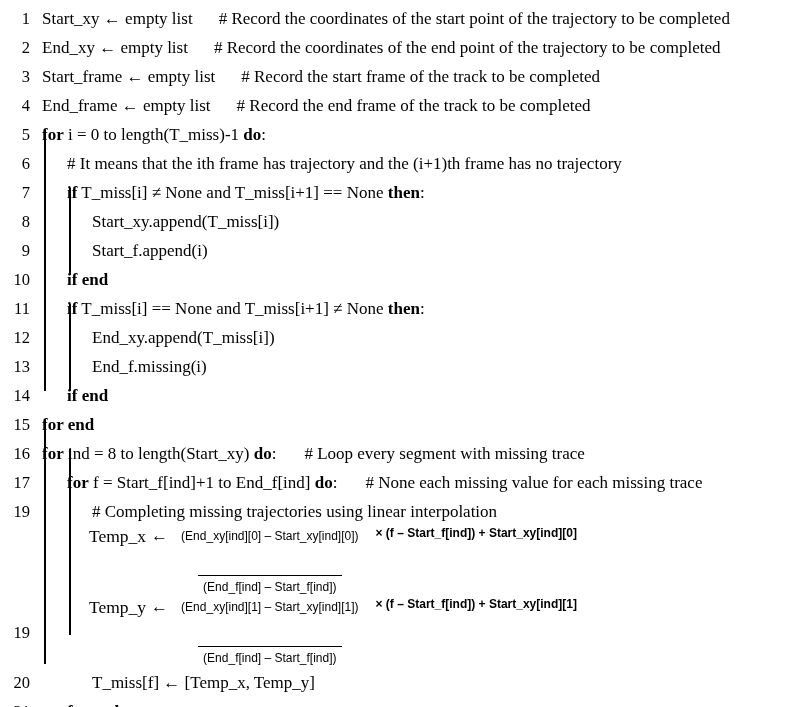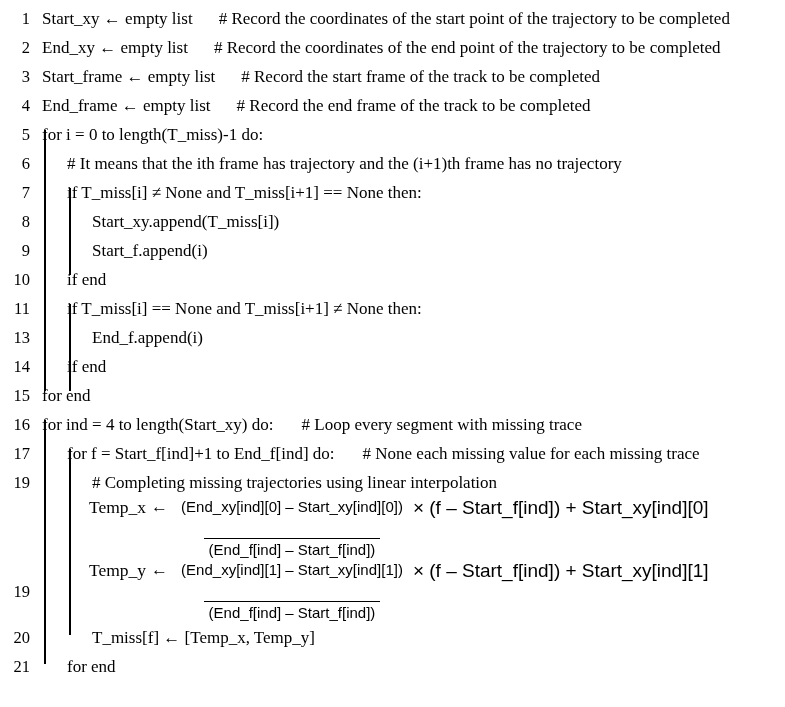--- a/index.html
+++ b/index.html
@@ -59,21 +59,21 @@
 
   .text { display: inline-block; }
 
   
   .rule {
     position: absolute;
     width: 1.5px;
     background: #000000;
   }
 
-  b, .kw { font-weight: normal; }
+  b, .kw { font-weight: bold; }
 
   .cmt { }
 
   
   .formula-row {
     position: relative;
     display: flex;
     align-items: center;
     min-height: 63px;
   }
@@ -95,37 +95,39 @@
 
   .fvar { font-family: "Liberation Serif", "DejaVu Serif", serif; font-size: 17.5px; }
 
   .frac {
     display: inline-flex;
     flex-direction: column;
     align-items: center;
     vertical-align: middle;
     margin: 0 3px;
     font-family: "Liberation Sans", "DejaVu Sans", sans-serif;
-    font-size: 15px;
+    font-size: 12px;
+    gap: 8px;
   }
   .frac .num {
     padding: 0 5px 1px 5px;
     line-height: 20px;
   }
   .frac .den {
     padding: 1px 5px 0 5px;
     line-height: 20px;
     border-top: 1.6px solid #000;
     margin-top: 20px;
   }
 
   .ftail {
     font-family: "Liberation Sans", "DejaVu Sans", sans-serif;
-    font-size: 19px;
-    margin-left: 2px;
+    font-size: 12px;
+    margin-left: 9px;
+    font-weight: bold;
   }
 
   .arrowf { padding: 0 5px; font-size: 17px; }
 </style>
 </head>
 <body>
 
 <div id="algorithm">
 
   <div class="rule" style="left:44px; top:130px; height:261px;"></div>
@@ -182,39 +184,43 @@
   <div class="line ind1">
     <span class="lineno">10</span>
     <span class="code"><span class="text"><b>if end</b></span></span>
   </div>
 
   <div class="line ind1">
     <span class="lineno">11</span>
     <span class="code"><span class="text"><b>if</b><span> T_miss[i] == None and T_miss[i+1]  ≠  None </span><b>then</b><span>:</span></span></span>
   </div>
 
+  <div class="line ind2">
+    <span class="lineno">12</span>
+    <span class="code"><span class="text"><span>End_xy.append(T_miss[i])</span></span></span>
+  </div>
 
   <div class="line ind2">
     <span class="lineno">13</span>
-    <span class="code"><span class="text"><span>End_f.append(i)</span></span></span>
+    <span class="code"><span class="text"><span>End_f.missing(i)</span></span></span>
   </div>
 
   <div class="line ind1">
     <span class="lineno">14</span>
     <span class="code"><span class="text"><b>if end</b></span></span>
   </div>
 
   <div class="line ind0">
     <span class="lineno">15</span>
     <span class="code"><span class="text"><b>for end</b></span></span>
   </div>
 
   <div class="line ind0">
     <span class="lineno">16</span>
-    <span class="code"><span class="text"><b>for</b><span> ind = 4 to length(Start_xy) </span><b>do</b><span>:</span><span style="padding-left:28px"></span><span class="cmt"># Loop every segment with missing trace</span></span></span>
+    <span class="code"><span class="text"><b>for</b><span> ind = 8 to length(Start_xy) </span><b>do</b><span>:</span><span style="padding-left:28px"></span><span class="cmt"># Loop every segment with missing trace</span></span></span>
   </div>
 
   <div class="line ind1">
     <span class="lineno">17</span>
     <span class="code"><span class="text"><b>for</b><span> f = Start_f[ind]+1 to End_f[ind] </span><b>do</b><span>:</span><span style="padding-left:28px"></span><span class="cmt"># None each missing value for each missing trace</span></span></span>
   </div>
 
   <div class="line ind2">
     <span class="lineno">19</span>
     <span class="code"><span class="text"><span class="cmt"># Completing missing trajectories using linear interpolation</span></span></span>

